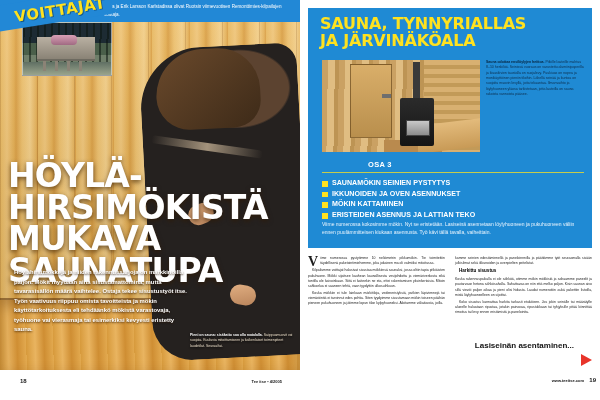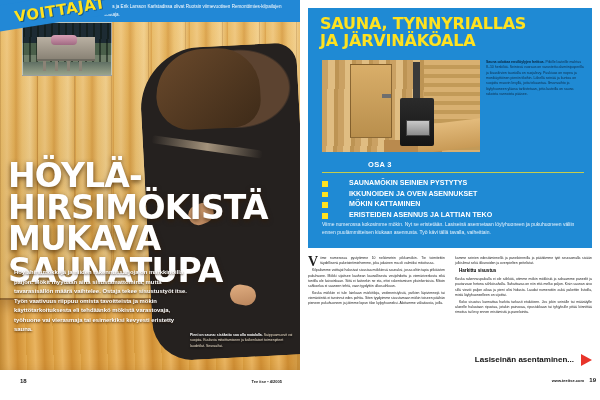--- a/index.html
+++ b/index.html
@@ -116,36 +116,36 @@
   .bench{position:absolute;right:0;bottom:2px;width:62px;height:28px;
         background:linear-gradient(180deg,#e3bb7c,#c89a56);transform:skewY(-7deg);}
   .matfloor{position:absolute;left:62px;bottom:0;width:58px;height:12px;background:#b98a4e;}
   .sauna-caption{position:absolute;left:178px;top:52px;width:98px;color:#0d2f4d;
         font-size:3.5px;line-height:1.52;}
   .sauna-caption b{color:#06243d;}
   .osa{position:absolute;left:14px;top:152px;color:#fff;font-weight:bold;font-size:7.5px;letter-spacing:.3px;margin-left:46px;}
   .osa-rule{position:absolute;left:14px;top:164px;width:262px;height:1px;background:#ffe21f;opacity:.75;}
   .bullets{position:absolute;left:14px;top:170px;width:268px;}
   .bullets li{list-style:none;color:#fff;font-weight:bold;font-size:7.1px;
-        line-height:1.5;position:relative;padding-left:27px;}
+        line-height:1.5;position:relative;padding-left:10px;}
   .bullets li:before{content:"";position:absolute;left:0;top:3.2px;width:5.5px;height:5.5px;background:#ffe21f;}
   .bullets ul{margin:0;padding:0;}
   .box-note{position:absolute;left:14px;top:212px;width:264px;color:#eaf4fd;
         font-size:5px;line-height:1.68;}
 
   .cols{position:absolute;left:8px;top:256px;width:284px;height:110px;
         display:flex;gap:10px;}
   .col{width:137px;color:#1c1c1c;font-size:3.45px;line-height:1.5;text-align:justify;}
   .col p{margin:0 0 2px 0;text-indent:4px;}
   .col p.first{text-indent:0;}
   .dropcap{float:left;font-size:14px;line-height:10px;font-weight:bold;
         margin:1px 2px 0 0;font-family:"Liberation Serif",serif;}
   .subhead{font-weight:bold;font-size:4.6px;margin:4px 0 2px 0;color:#000;}
 
-  .teaser{position:absolute;right:26px;top:355px;color:#111;font-weight:bold;font-size:8px;}
+  .teaser{position:absolute;right:26px;top:341px;color:#111;font-weight:bold;font-size:8px;}
   .arrow{position:absolute;right:8px;top:354px;width:0;height:0;
         border-left:11px solid #e8342a;border-top:6px solid transparent;border-bottom:6px solid transparent;}
   .folio-r{position:absolute;right:16px;top:378px;color:#111;font-size:4px;font-weight:bold;}
   .pageno-r{position:absolute;right:4px;top:377px;color:#111;font-size:6px;font-weight:bold;}
 </style>
 </head>
 <body>
 
 <div class="spread">
 

